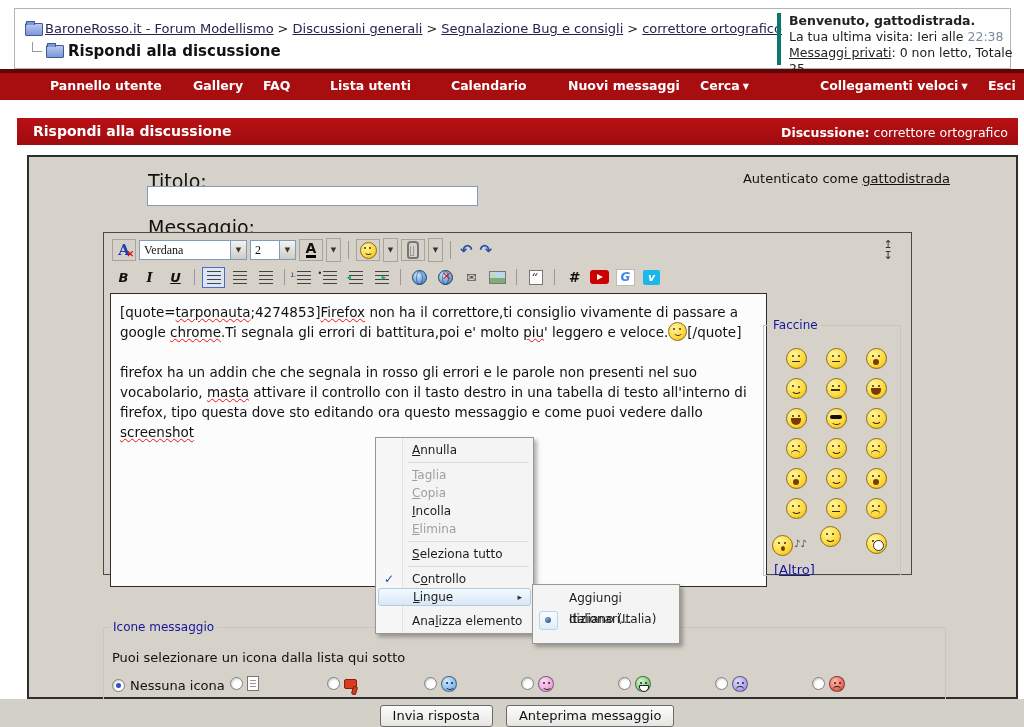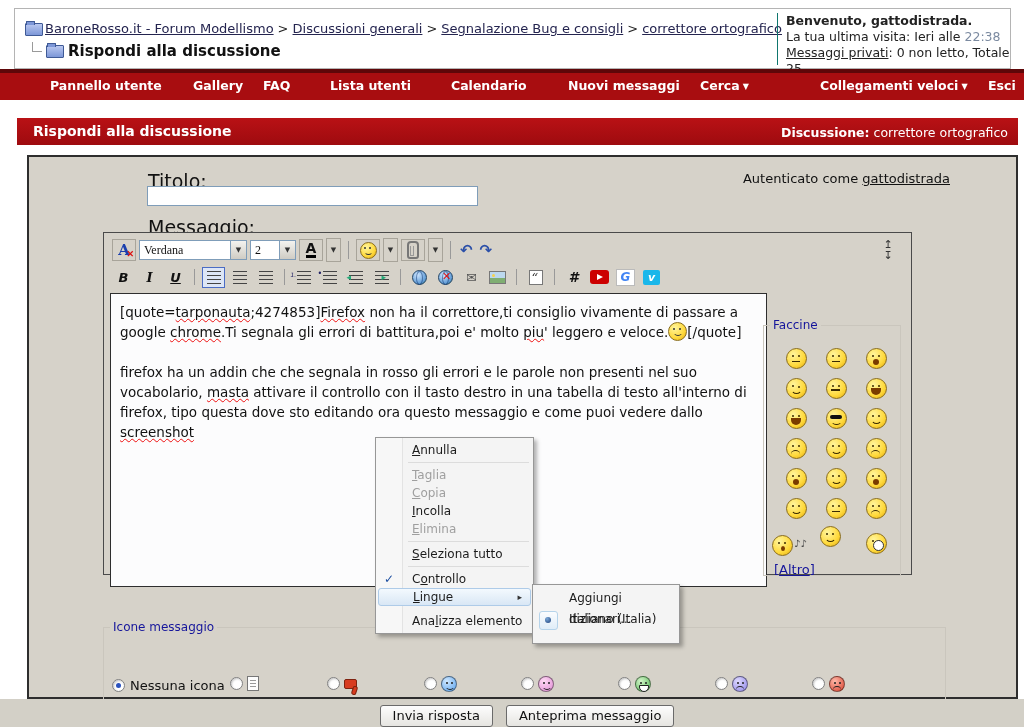--- a/index.html
+++ b/index.html
@@ -9,21 +9,21 @@
 
   
   .topbox{position:absolute;left:14px;top:8px;width:995px;height:59px;background:#fff;border:1px solid #b4b4b4;}
   .folder{position:absolute;width:16px;height:11px;background:linear-gradient(#b9c8f0,#7d97d8);border:1px solid #3f5a96;border-radius:1px;}
   .folder::before{content:"";position:absolute;left:0;top:-3px;width:7px;height:3px;background:#7d97d8;border:1px solid #3f5a96;border-bottom:none;border-radius:1px 1px 0 0;}
   .crumb-line1{position:absolute;left:30px;top:12px;font-size:13px;color:#222;}
   .crumb-line1 a, .crumb-link{color:#24244f;text-decoration:underline;cursor:pointer;}
   .crumb-sep{color:#222;margin:0 4px;text-decoration:none;}
   .connector{position:absolute;left:17px;top:33px;width:9px;height:9px;border-left:1px solid #9a9a9a;border-bottom:1px solid #9a9a9a;}
   .page-title2{position:absolute;left:53px;top:33px;font-size:15px;font-weight:bold;color:#111;}
-  .welcome{position:absolute;left:762px;top:4px;width:224px;padding-left:8px;border-left:1px solid #0f766e;height:52px;font-size:12.5px;color:#222;line-height:16px;}
+  .welcome{position:absolute;left:762px;top:4px;width:224px;padding-left:8px;border-left:4px solid #0f766e;height:52px;font-size:12.5px;color:#222;line-height:16px;}
   .welcome .w1{font-weight:bold;}
   .welcome .time{color:#7b8aa0;}
   .welcome .pm{ text-decoration:underline;cursor:pointer;color:#222;text-align:center;}
 
   
   .navbar{position:absolute;left:0;top:69px;width:1024px;height:27px;background:#A80D10;border-top:4px solid #5E0709;}
   .nav-item{position:absolute;top:5px;color:#fff;font-weight:bold;font-size:12.5px;white-space:nowrap;cursor:pointer;}
   .nav-item .dd{font-size:8px;vertical-align:1px;margin-left:3px;}
   .nav-item:nth-of-type(1){left:50px}.nav-item:nth-of-type(2){left:193px}
   .nav-item:nth-of-type(3){left:263px}.nav-item:nth-of-type(4){left:330px}
@@ -419,20 +419,21 @@
         <span class="sm special" style="left:8px;top:203px;" data-face="whistle"></span>
         <span class="note">♪♪</span>
         <span class="sm special" style="left:56px;top:194px;" data-face="smile"></span>
         <span class="sm special" style="left:102px;top:201px;" data-face="clock"></span>
         <span class="altro">[<u>Altro</u>]</span>
       </fieldset>
     </div>
 
     <fieldset class="icone flat">
       <legend>Icone messaggio</legend>
+      <div class="help">Puoi selezionare un icona dalla lista qui sotto</div>
       <div class="noneopt">
         <span class="rad" data-on="1"></span>
         <span>Nessuna icona</span>
       </div>
       <div class="icongrid">
 
           <span class="iconcell">
             <span class="rad"></span>
             <i class="micon" data-kind="doc"></i>
           </span>

